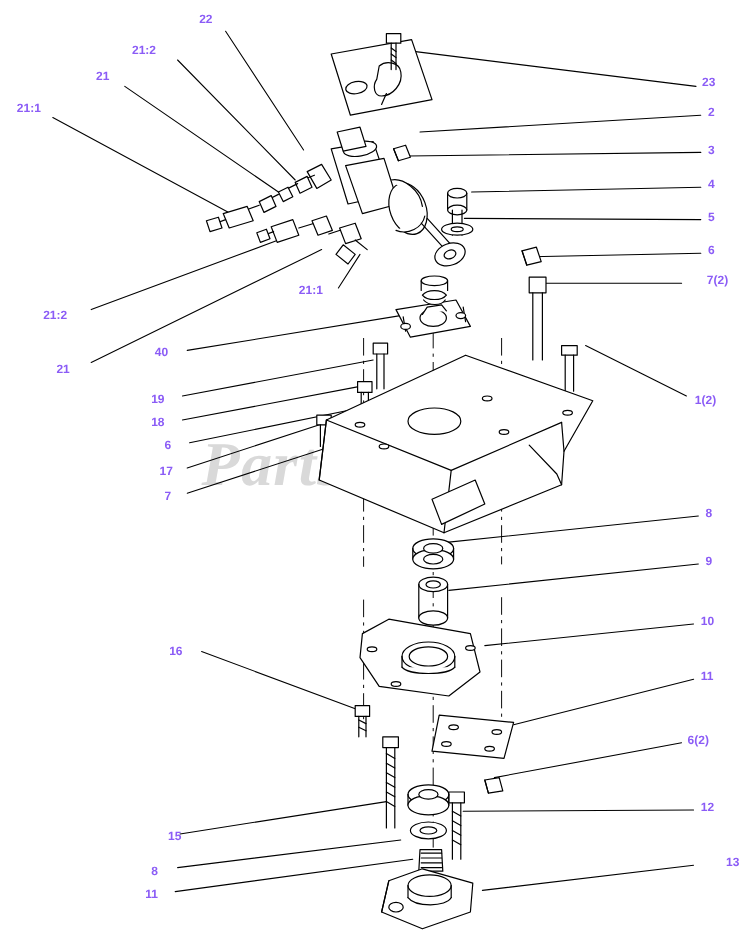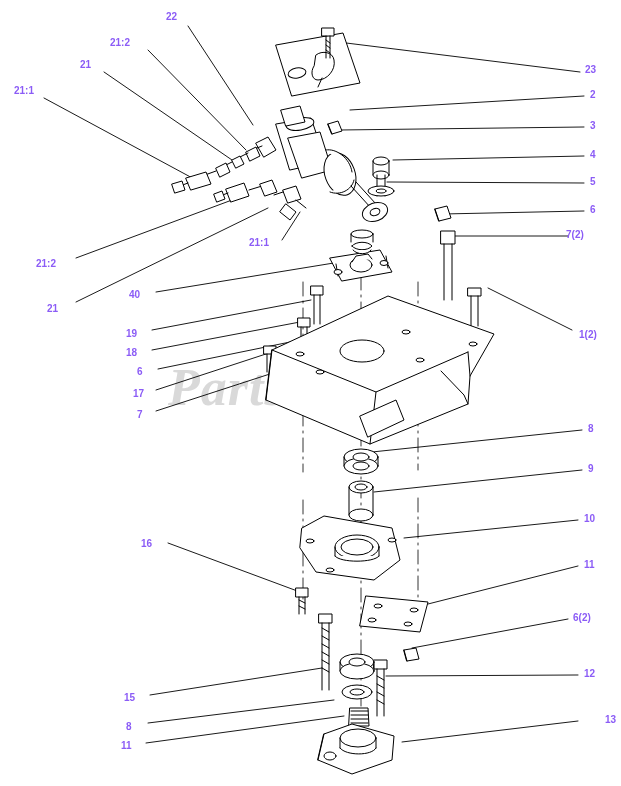--- a/index.html
+++ b/index.html
@@ -316,36 +316,36 @@
   <div class="callout" style="left:166px; top:12px;">22</div>
   <div class="callout" style="left:110px; top:38px;">21:2</div>
   <div class="callout" style="left:80px;  top:60px;">21</div>
   <div class="callout" style="left:14px;  top:86px;">21:1</div>
   <div class="callout" style="left:585px; top:65px;">23</div>
   <div class="callout" style="left:590px; top:90px;">2</div>
   <div class="callout" style="left:590px; top:121px;">3</div>
   <div class="callout" style="left:590px; top:150px;">4</div>
   <div class="callout" style="left:590px; top:177px;">5</div>
   <div class="callout" style="left:590px; top:205px;">6</div>
-  <div class="callout" style="left:566px; top:230px;">7(2)</div>
+  <div class="callout" style="left:589px; top:230px;">7(2)</div>
   <div class="callout" style="left:249px; top:238px;">21:1</div>
   <div class="callout" style="left:36px;  top:259px;">21:2</div>
   <div class="callout" style="left:129px; top:290px;">40</div>
   <div class="callout" style="left:47px;  top:304px;">21</div>
   <div class="callout" style="left:126px; top:329px;">19</div>
   <div class="callout" style="left:579px; top:330px;text-align:right;">1(2)</div>
   <div class="callout" style="left:126px; top:348px;">18</div>
   <div class="callout" style="left:137px; top:367px;">6</div>
   <div class="callout" style="left:133px; top:389px;">17</div>
   <div class="callout" style="left:137px; top:410px;">7</div>
   <div class="callout" style="left:588px; top:424px;">8</div>
   <div class="callout" style="left:588px; top:464px;">9</div>
   <div class="callout" style="left:584px; top:514px;">10</div>
   <div class="callout" style="left:584px; top:560px;">11</div>
   <div class="callout" style="left:141px; top:539px;">16</div>
   <div class="callout" style="left:573px; top:613px;">6(2)</div>
   <div class="callout" style="left:584px; top:669px;">12</div>
-  <div class="callout" style="left:124px; top:693px;">15</div>
+  <div class="callout" style="left:140px; top:693px;">15</div>
   <div class="callout" style="left:584px; top:715px;margin-left:21px;">13</div>
   <div class="callout" style="left:126px; top:722px;">8</div>
   <div class="callout" style="left:121px; top:741px;">11</div>
 
 </div>
 
 </body></html>

